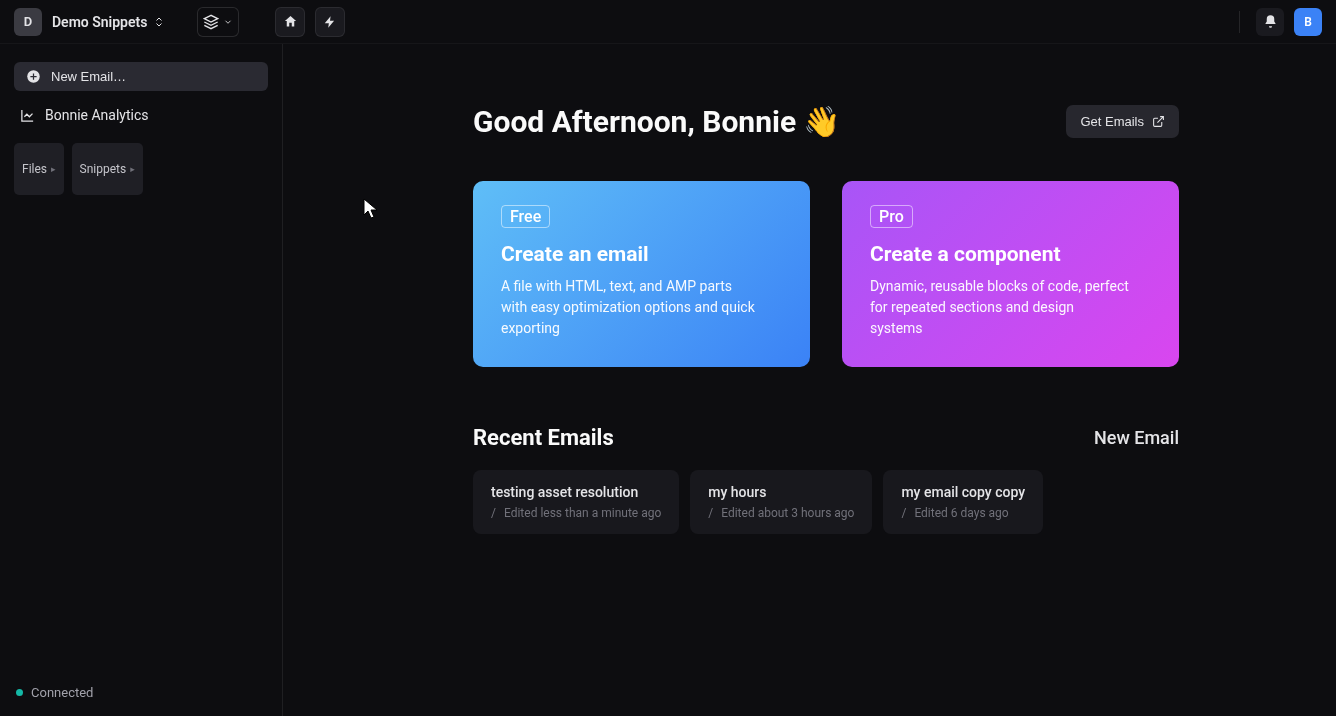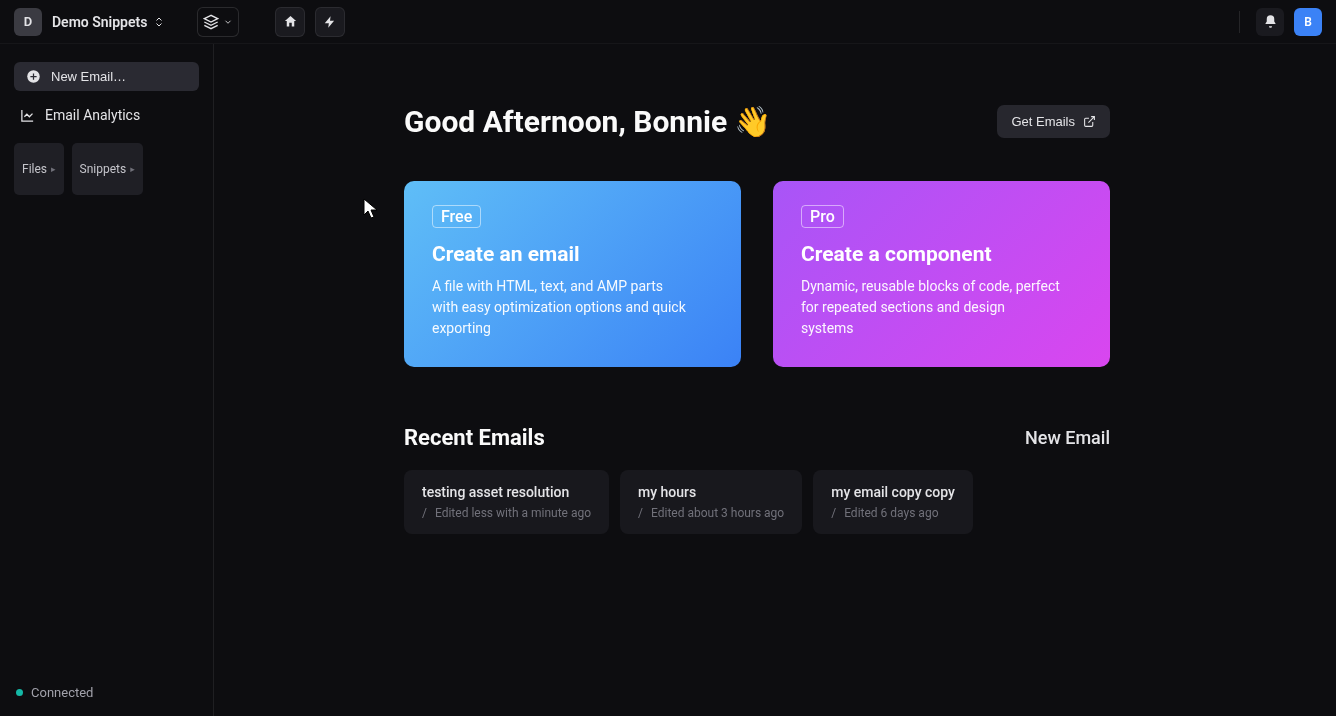--- a/index.html
+++ b/index.html
@@ -101,21 +101,21 @@
       width: 1px;
       height: 22px;
       background: rgba(255,255,255,0.1);
       margin: 0 6px;
     }
     .layout {
       display: flex;
       height: calc(100% - 44px);
     }
     .sidebar {
-      width: 214px;
+      width: 283px;
       border-right: 1px solid rgba(255,255,255,0.08);
       padding: 18px 14px;
       display: flex;
       flex-direction: column;
       gap: 12px;
       position: relative;
     }
     .new-email-btn {
       background: #2a2a32;
       border: none;
@@ -343,21 +343,21 @@
           <circle cx="12" cy="12" r="10"></circle>
           <path d="M12 7v10M7 12h10" stroke="#2a2a32" stroke-width="2"></path>
         </svg>
       <span>New Email…</span>
     </button>
     <div class="sidebar-link">
       <svg width="15" height="15" viewBox="0 0 24 24" fill="none" stroke="currentColor" stroke-width="2">
           <path d="M3 3v18h18"></path>
           <path d="M7 14l4-4 4 4 5-5"></path>
         </svg>
-      <span>Email Analytics</span>
+      <span>Bonnie Analytics</span>
     </div>
     <div class="tag-row">
       <div class="tag">
         <span>Files</span>
         <span class="chev-small">▸</span>
       </div>
       <div class="tag">
         <span>Snippets</span>
         <span class="chev-small">▸</span>
       </div>
@@ -396,21 +396,21 @@
       <div class="section-header">
         <h2 class="section-title">Recent Emails</h2>
         <span class="new-email-link">New Email</span>
       </div>
 
       <div class="email-list">
         <div class="email-item">
           <div class="email-title">testing asset resolution</div>
           <div class="email-meta">
             <span>/</span>
-            <span>Edited less with a minute ago</span>
+            <span>Edited less than a minute ago</span>
           </div>
         </div>
         <div class="email-item">
           <div class="email-title">my hours</div>
           <div class="email-meta">
             <span>/</span>
             <span>Edited about 3 hours ago</span>
           </div>
         </div>
         <div class="email-item">

